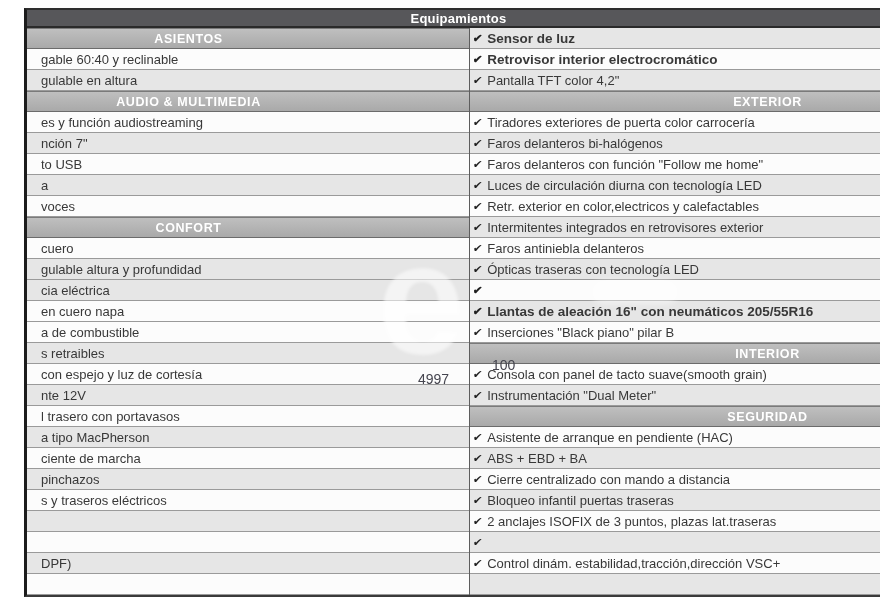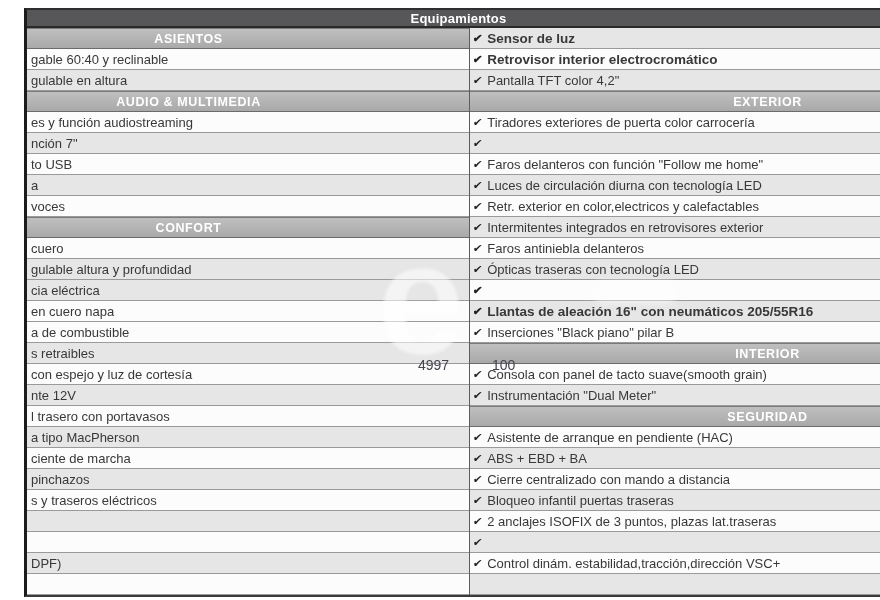--- a/index.html
+++ b/index.html
@@ -32,38 +32,38 @@
   .row.shade { background:#e6e6e6; }
   .row.header {
     background:linear-gradient(#bfbfbf,#a9a9a9);
     border-top:1px solid #7a7a7a; border-bottom:1px solid #6b6b6b;
     color:#fff; font-weight:bold; font-size:12.5px; letter-spacing:0.6px;
     justify-content:center;
   }
   .col-left  .row.header { padding-right:143px;padding-left:24px; }
   .col-right .row.header { padding-left:175px; }
   .row.bold { font-weight:bold; font-size:13.5px; }
-  .col-left .row .label { padding-left:4px; }
+  .col-left .row .label { padding-left:14px; }
   .check {
     display:inline-block; margin:0 5px 0 3px; font-size:11px; color:#1f1f1f;
     transform:skewX(-8deg); line-height:1;
   }
   .wm-glyph {
     position:absolute; left:322px; top:238px; width:150px; height:135px;
     font-size:158px; line-height:120px; font-weight:bold;
     color:rgba(255,255,255,0.55); filter:blur(1.5px);
     pointer-events:none; text-align:center;
   }
   .wm-blob {
     position:absolute; left:568px; top:280px; width:86px; height:24px;
     background:rgba(255,255,255,0.45); border-radius:12px; filter:blur(3px);
     pointer-events:none;
   }
   .wm-num { position:absolute; font-size:14px; color:#45454f; }
-  .wm-num-1 { left:394px; top:357px; }
+  .wm-num-1 { left:394px; top:371px; }
   .wm-num-2 { left:468px; top:357px;text-align:center; }
 </style>
 </head>
 <body>
 
 <div class="page">
 
   <div class="equip-table">
     <div class="title-bar">Equipamientos</div>
     <div class="cols">
@@ -159,20 +159,21 @@
           </div>
           <div class="row header">
             <span>EXTERIOR</span>
           </div>
           <div class="row">
             <span class="check">✔</span>
             <span class="label">Tiradores exteriores de puerta color carrocería</span>
           </div>
           <div class="row shade">
             <span class="check">✔</span>
+            <span class="label">Faros delanteros bi-halógenos</span>
           </div>
           <div class="row">
             <span class="check">✔</span>
             <span class="label">Faros delanteros con función "Follow me home"</span>
           </div>
           <div class="row shade">
             <span class="check">✔</span>
             <span class="label">Luces de circulación diurna con tecnología LED</span>
           </div>
           <div class="row">

